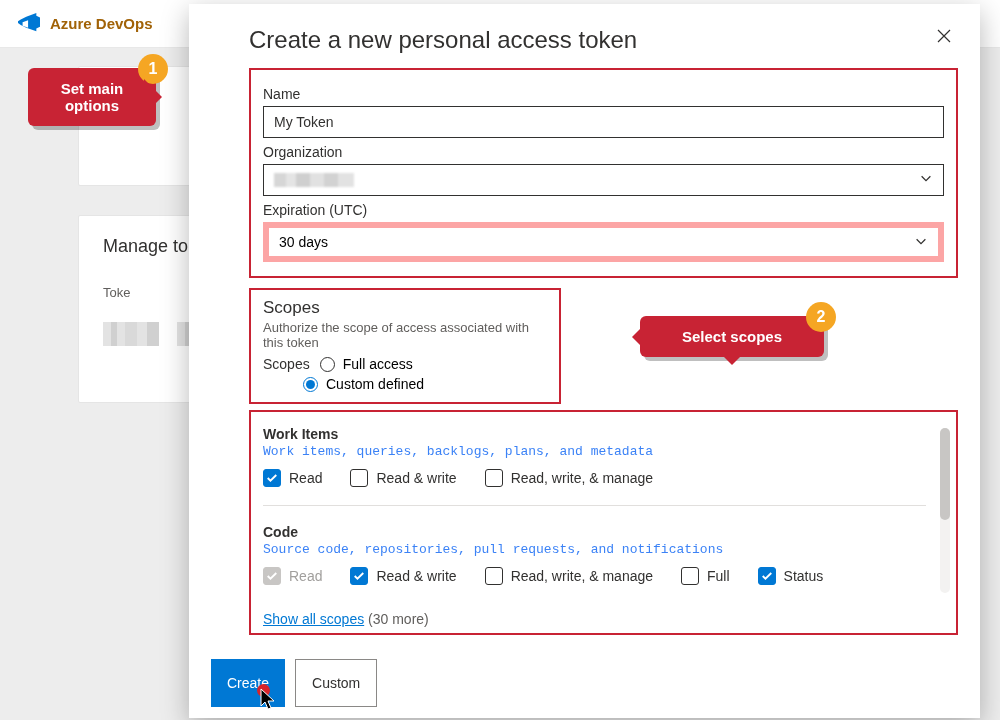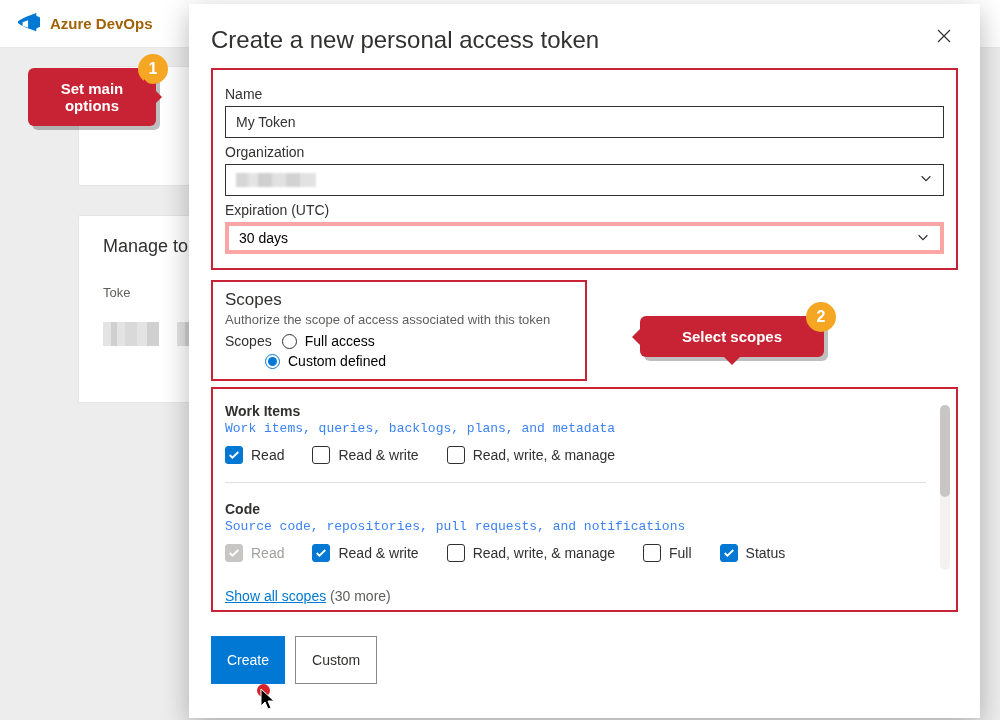--- a/index.html
+++ b/index.html
@@ -13,34 +13,34 @@
 
   .bg-card1 { position: absolute; top: 66px; left: 78px; width: 865px; height: 120px; background: #fff; border: 1px solid #e5e5e5; border-radius: 2px; }
   .bg-card2 { position: absolute; top: 215px; left: 78px; width: 865px; height: 188px; background: #fff; border: 1px solid #e5e5e5; border-radius: 2px; padding: 20px 24px; }
   .bg-manage { font-size: 18px; color: #323130; }
   .bg-tokrow { margin-top: 28px; display: flex; align-items: center; gap: 36px; font-size: 13px; color: #605e5c; }
   .bg-avatar { width:28px; height:28px; border-radius:50%; background:#ddd; position:absolute; top:10px; right:22px; }
   .bg-blur { width:56px; height:24px; background:linear-gradient(90deg,#e3e3e3 0 8px,#d0d0d0 8px 14px,#e3e3e3 14px 22px,#d9d9d9 22px 34px,#e3e3e3 34px 44px,#d0d0d0 44px 56px); filter:blur(0.6px); }
 
   
   .modal { position: absolute; top: 4px; left: 189px; width: 791px; height: 714px; background: #fff; box-shadow: 0 8px 26px rgba(0,0,0,.28); }
-  .modal-inner { padding: 22px 22px 8px 22px; }
+  .modal-inner { padding: 22px 22px 8px 22px; margin-left: 38px; }
   .modal-title { font-size: 24px; font-weight: 400; color: #323130; }
   .modal-close { position: absolute; top: 20px; right: 22px; width: 28px; height: 28px; display:flex; align-items:center; justify-content:center; cursor:pointer; }
 
   .section-box { border: 2px solid #c82334; padding: 10px 12px 14px 12px; margin-top: 14px; }
   .lbl { font-size: 14px; color: #323130; margin: 6px 0 4px 0; display:block; }
   .txt-input { width: 100%; height: 32px; border: 1px solid #323130; padding: 0 10px; font-size: 14px; color: #323130; background:#fff; }
   .org-select { width:100%; height:32px; border:1px solid #323130; display:flex; align-items:center; justify-content:space-between; padding:0 10px; background:#fff; }
   .org-blur { width:80px; height:14px; background:linear-gradient(90deg,#d6d6d6 0 12px,#e4e4e4 12px 22px,#cfcfcf 22px 36px,#e1e1e1 36px 50px,#d2d2d2 50px 64px,#e2e2e2 64px 80px); filter:blur(0.8px); }
   .exp-row { display:flex; gap:14px; }
-  .exp-select { flex:1; height:32px; border:4px solid #fca5a5; display:flex; align-items:center; justify-content:space-between; padding:0 10px; font-size:14px; background:#fff; }
+  .exp-select { flex:1; height:40px; border:6px solid #fca5a5; display:flex; align-items:center; justify-content:space-between; padding:0 10px; font-size:14px; background:#fff; }
   .exp-date { width:200px; height:32px; border:1px solid #323130; display:flex; align-items:center; justify-content:space-between; padding:0 10px; font-size:14px; background:#fff; }
 
-  .scopes-header-box { border:2px solid #c82334; width:376px; padding:8px 12px 10px 12px; margin-top:10px; }
+  .scopes-header-box { border:2px solid #c82334; width:312px; padding:8px 12px 10px 12px; margin-top:10px; }
   .scopes-title { font-size:17px; font-weight:400; color:#323130; }
   .scopes-sub { font-size:13px; color:#605e5c; margin-top:2px; }
   .scopes-radio-row { display:flex; align-items:center; gap:8px; margin-top:6px; font-size:14px; }
   .scopes-indent { margin-left:40px; margin-top:4px; }
   .radio { width:15px; height:15px; border:1px solid #323130; border-radius:50%; display:inline-flex; align-items:center; justify-content:center; background:#fff; }
   .radio.checked { border-color:#0078d4; }
   .radio.checked::after { content:""; width:9px; height:9px; border-radius:50%; background:#0078d4; }
   .scopes-lbl-inline { font-size:14px; color:#323130; margin-right:2px; }
 
   .scope-list-box { border:2px solid #c82334; margin-top:6px; padding:14px 12px 6px 12px; position:relative; }

